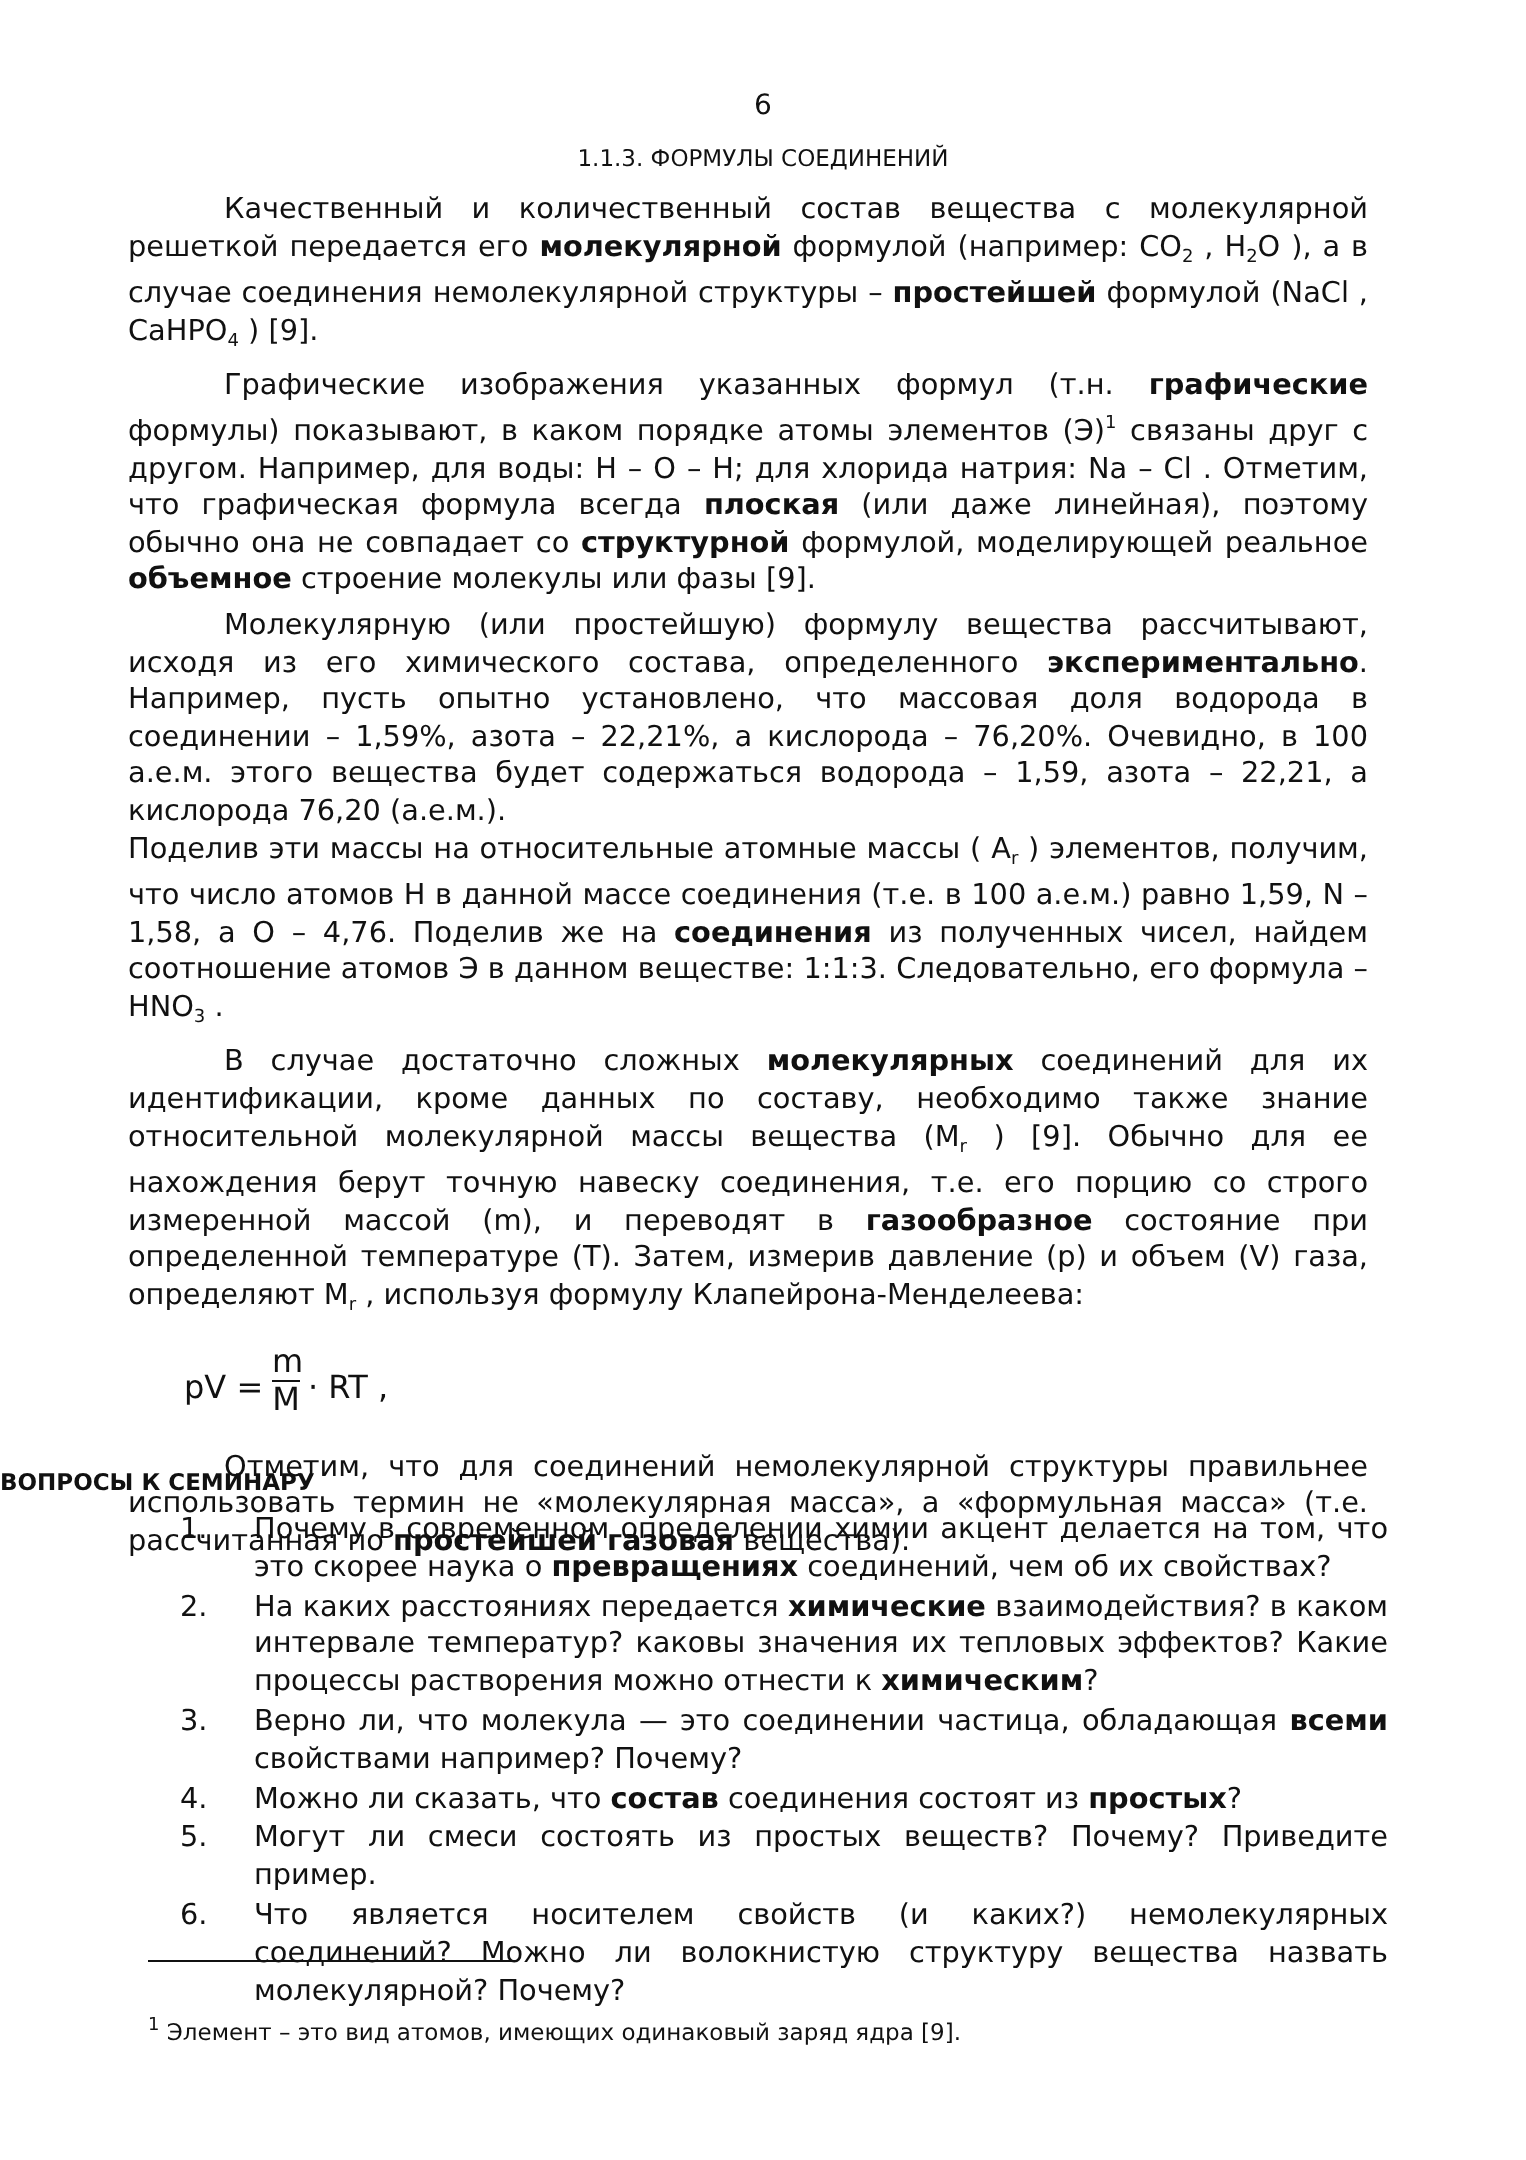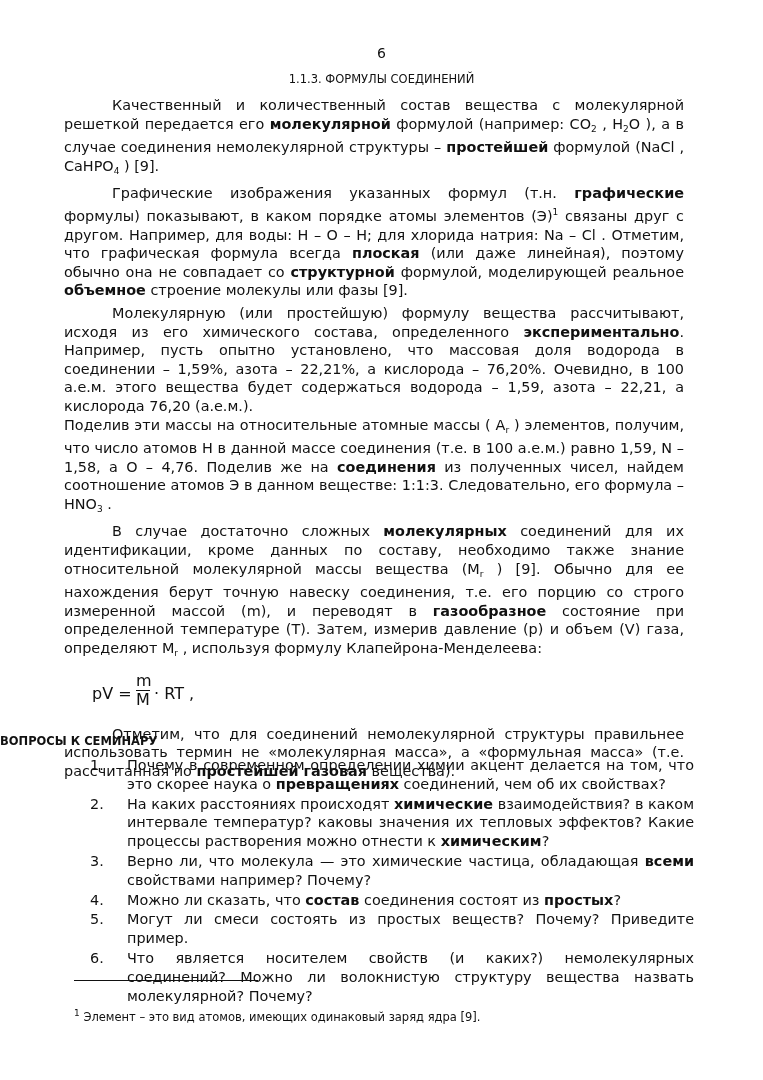--- a/index.html
+++ b/index.html
@@ -66,22 +66,22 @@
 
     <p class="ind">
       <span>Отметим, что для соединений немолекулярной структуры правильнее использовать термин не «молекулярная масса», а «формульная масса» (т.е. рассчитанная по </span><b>простейшей газовая</b><span> вещества).</span>
     </p>
   </div>
 
   <div class="qtitle">ВОПРОСЫ К СЕМИНАРУ</div>
 
   <ul class="qlist">
     <li><span class="n">1.</span><span>Почему в современном определении химии акцент делается на том, что это скорее наука о </span><b>превращениях</b><span> соединений, чем об их свойствах?</span></li>
-    <li><span class="n">2.</span><span>На каких расстояниях происходят </span><b>химические</b><span> взаимодействия? в каком интервале температур? каковы значения их тепловых эффектов? Какие процессы растворения можно отнести к </span><b>химическим</b><span>?</span></li>
-    <li><span class="n">3.</span><span>Верно ли, что молекула — это химические частица, обладающая </span><b>всеми</b><span> свойствами например? Почему?</span></li>
+    <li><span class="n">2.</span><span>На каких расстояниях передается </span><b>химические</b><span> взаимодействия? в каком интервале температур? каковы значения их тепловых эффектов? Какие процессы растворения можно отнести к </span><b>химическим</b><span>?</span></li>
+    <li><span class="n">3.</span><span>Верно ли, что молекула — это соединении частица, обладающая </span><b>всеми</b><span> свойствами например? Почему?</span></li>
     <li><span class="n">4.</span><span>Можно ли сказать, что </span><b>состав</b><span> соединения состоят из </span><b>простых</b><span>?</span></li>
     <li><span class="n">5.</span><span>Могут ли смеси состоять из простых  веществ? Почему? Приведите пример.</span></li>
     <li><span class="n">6.</span><span>Что является носителем свойств (и каких?) немолекулярных соединений? Можно ли волокнистую структуру вещества назвать молекулярной? Почему?</span></li>
   </ul>
 
   <div class="fnline"></div>
   <div class="fn"><sup>1</sup><span> Элемент – это вид атомов, имеющих одинаковый заряд ядра [9].</span></div>
 
 </div>
 

